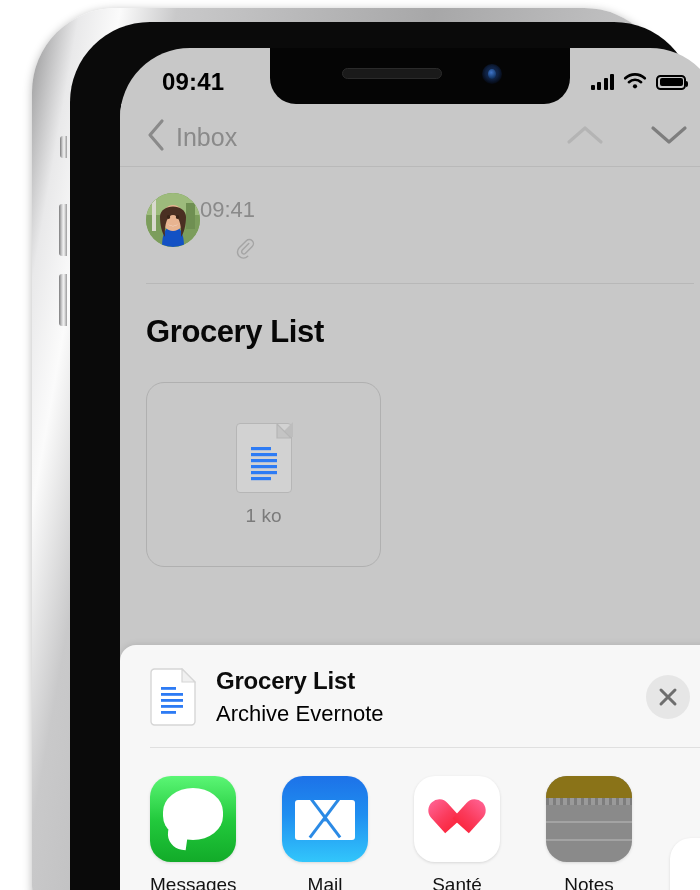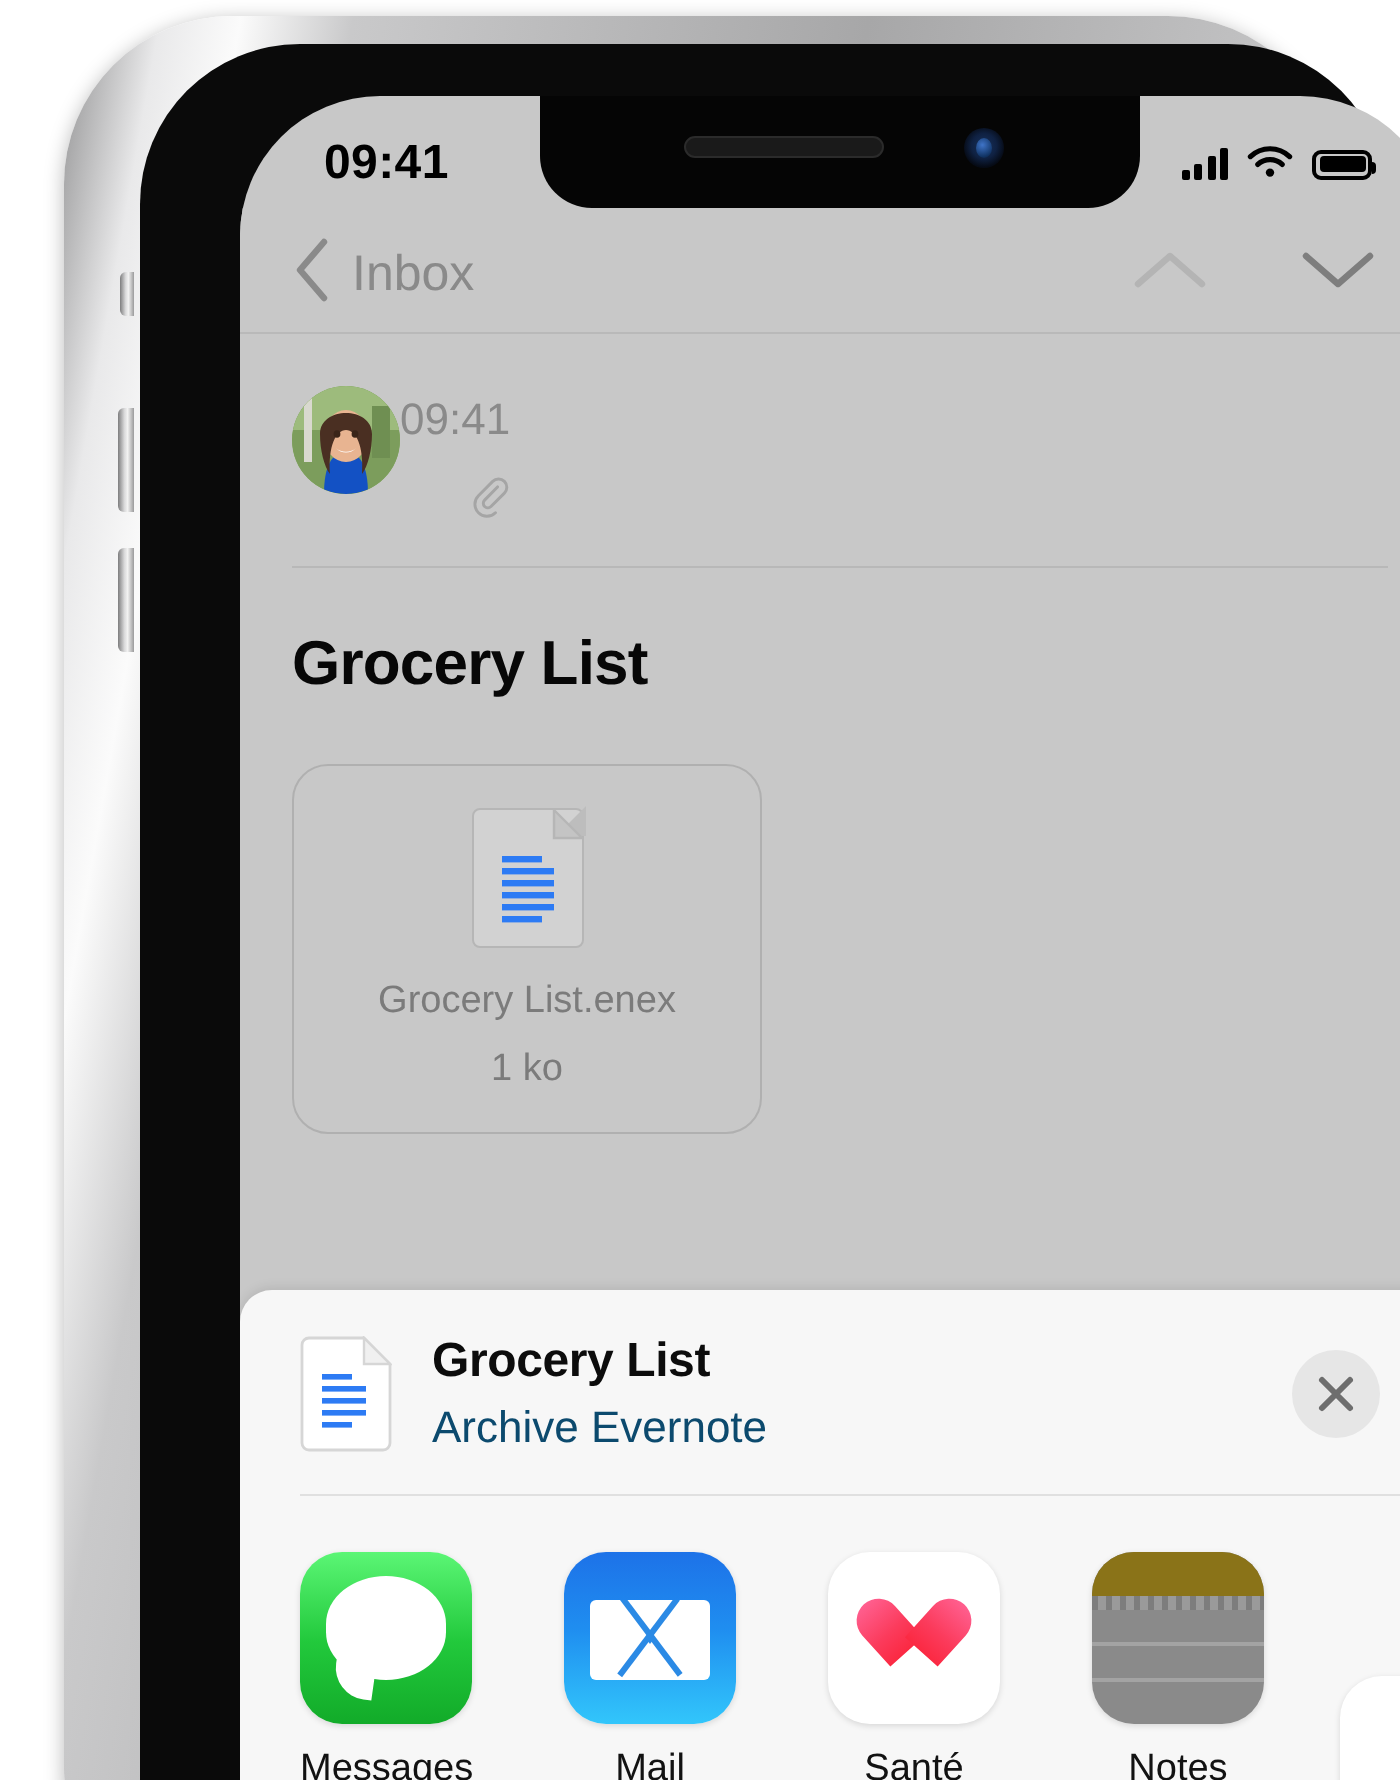--- a/index.html
+++ b/index.html
@@ -164,21 +164,21 @@
     background: #f7f7f7; border-radius: 16px 16px 0 0;
     box-shadow: 0 -1px 6px rgba(0,0,0,.10);
     overflow: hidden;
   }
   #share-header {
     display: flex; align-items: center; padding: 22px 30px 20px 30px;
   }
   #share-doc-icon { flex: 0 0 46px; }
   #share-titles { margin-left: 20px; flex: 1 1 auto; min-width: 0; }
   #share-title { font-size: 24px; font-weight: bold; color: #0c0c0c; letter-spacing: -.2px; }
-  #share-subtitle { font-size: 22px; color: #0c4a6e; margin-top: 6px; }
+  #share-subtitle { font-size: 22px; color: #000000; margin-top: 6px; }
   #close-button {
     flex: 0 0 auto; width: 44px; height: 44px; border-radius: 50%;
     background: #e6e6e6; display: flex; align-items: center; justify-content: center;
     border: none; cursor: pointer;
   }
   #share-divider { height: 1px; background: rgba(0,0,0,.09); margin: 0 0 0 30px; }
 
   #app-row {
     display: flex; align-items: flex-start; padding: 28px 0 0 30px; gap: 46px;
   }
@@ -344,21 +344,20 @@
                 <g fill="#2d7bf4">
                   <rect x="15" y="24" width="20" height="3.2"></rect>
                   <rect x="15" y="30" width="26" height="3.2"></rect>
                   <rect x="15" y="36" width="26" height="3.2"></rect>
                   <rect x="15" y="42" width="26" height="3.2"></rect>
                   <rect x="15" y="48" width="26" height="3.2"></rect>
                   <rect x="15" y="54" width="20" height="3.2"></rect>
                 </g>
               </svg>
             </div>
-            <div id="attachment-filename">Grocery List.enex</div>
             <div id="attachment-size">1 ko</div>
           </div>
 
         </div>
 
         <div id="share-sheet">
 
           <div id="share-header">
             <div id="share-doc-icon" class="doc-glyph" style="width:46px;height:58px;position:relative;">
               <svg width="46" height="58" viewBox="0 0 46 58">

